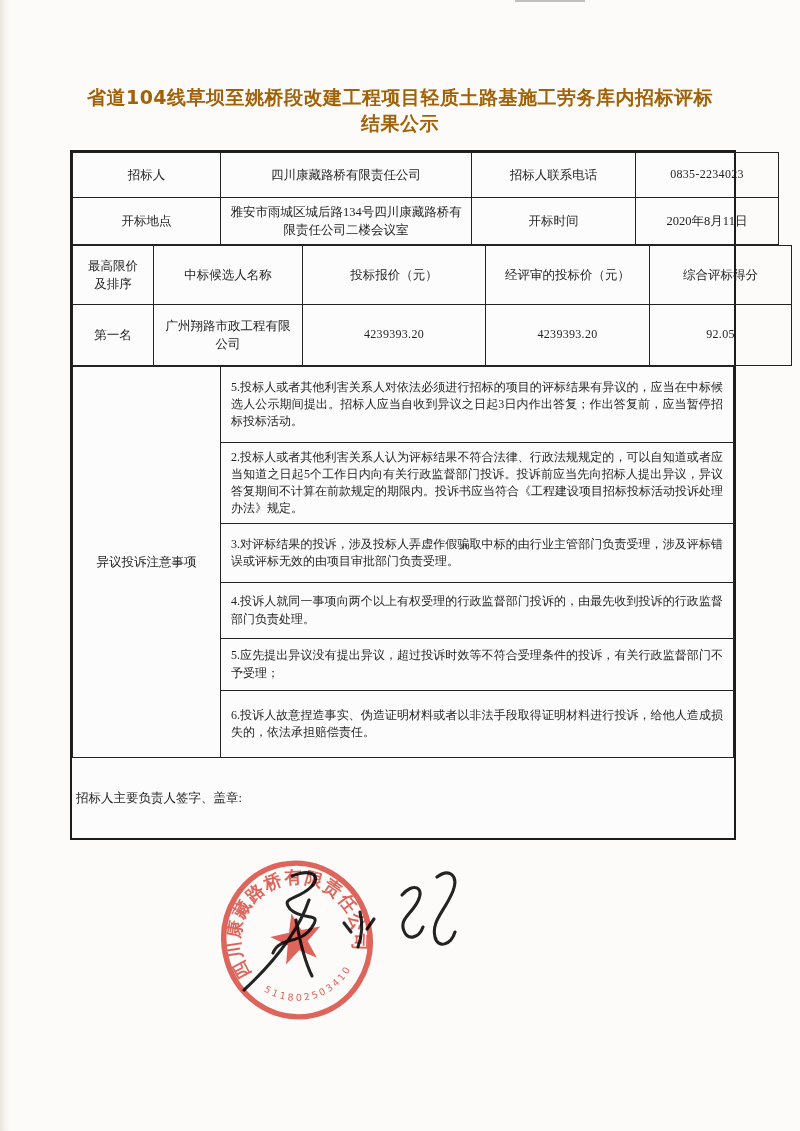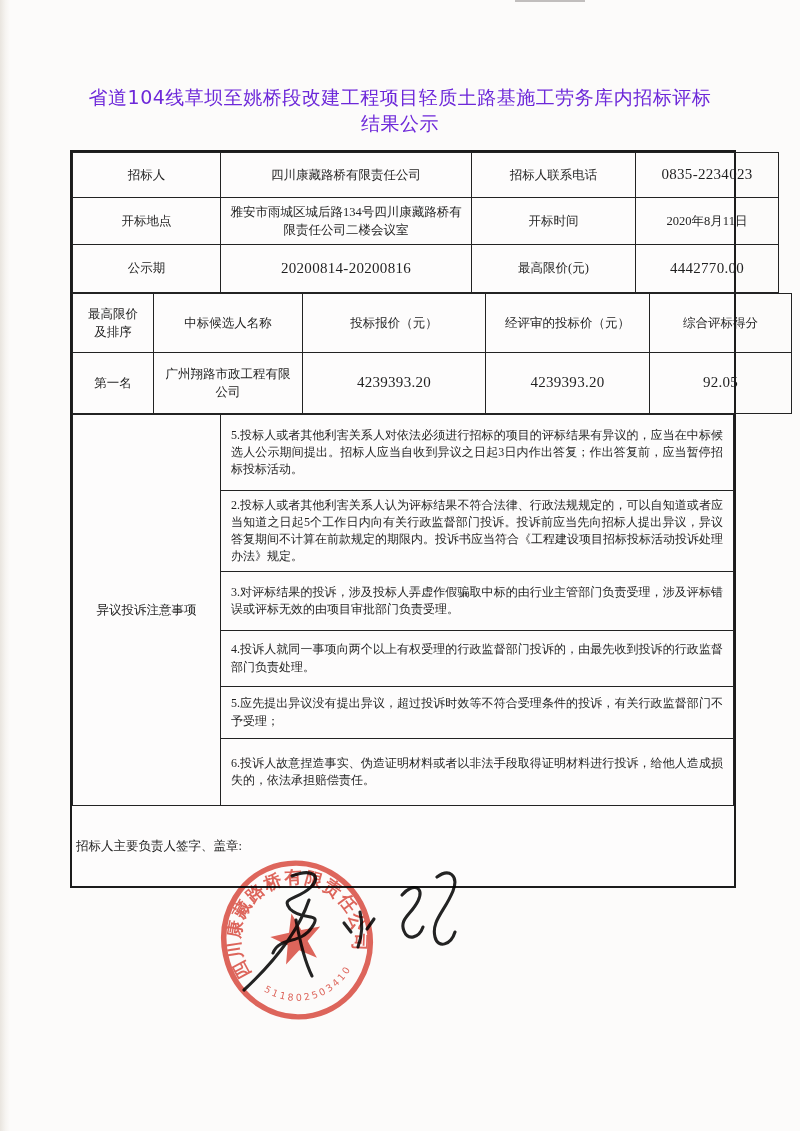--- a/index.html
+++ b/index.html
@@ -11,21 +11,21 @@
   }
   
   .scan-edge-left{position:absolute;left:0;top:0;width:10px;height:1131px;
     background:linear-gradient(90deg,#e9e5df 0%,#f6f4f1 55%,rgba(252,251,250,0) 100%);}
   .scan-edge-top{position:absolute;left:515px;top:0;width:70px;height:2px;background:#9a9694;opacity:.6;}
 
   .title{
     position:absolute;left:60px;top:84px;width:680px;margin:0;
     text-align:center;
     font-family:"DejaVu Sans","Liberation Sans",sans-serif;
-    font-weight:normal;font-size:19px;line-height:1.38;color:#6d28d9;
+    font-weight:bold;font-size:19px;line-height:1.38;color:#a16207;
     letter-spacing:.5px;
   }
 
   .table-wrap{
     position:absolute;left:70px;top:150px;width:662px;
     border:2px solid #1c1c1c;background:rgba(255,255,255,.4);
   }
   table{width:100%;border-collapse:collapse;table-layout:fixed;}
   td{
     border:1px solid #232323;
@@ -44,21 +44,21 @@
   .t-cand .k5{width:129px;}
   .t-notice .n1{width:135px;}
   .r-h52 td{height:52px;}
   .r-h40 td{height:40px;}
   .r-h42 td{height:42px;margin-top:44px;}
   .r-h43 td{height:43px;}
   .r-h54 td{height:54px;}
   .r-h56 td{height:56px;}
   .r-h46 td{height:46px;}
   .left-val{text-align:left;padding-left:10px;}
-  .num{font-size:15px;letter-spacing:.3px;}
+  .num{font-size:12px;letter-spacing:.3px;}
   .notice-text{
     text-align:justify;text-justify:inter-ideograph;
     font-size:12px;line-height:1.42;padding:4px 10px;vertical-align:middle;
   }
   .nh67{height:67px;} .nh72{height:72px;} .nh50{height:50px;}
   .nh47{height:47px;} .nh43{height:43px;} .nh58{height:58px;}
   .sig-row{
     height:80px;display:flex;align-items:center;
     padding-left:4px;font-size:12.5px;
   }
@@ -81,26 +81,20 @@
       <td class="c1">招标人</td>
       <td class="c2">四川康藏路桥有限责任公司</td>
       <td class="c3">招标人联系电话</td>
       <td class="c4 num">0835-2234023</td>
     </tr>
     <tr class="r-h42">
       <td class="c1">开标地点</td>
       <td class="c2">雅安市雨城区城后路134号四川康藏路桥有限责任公司二楼会议室</td>
       <td class="c3">开标时间</td>
       <td class="c4">2020年8月11日</td>
-    </tr>
-    <tr class="r-h43">
-      <td class="c1">公示期</td>
-      <td class="c2 num">20200814-20200816</td>
-      <td class="c3">最高限价(元)</td>
-      <td class="c4 num">4442770.00</td>
     </tr>
   </tbody>
     </table>
 
   <table class="t-cand">
     <tbody>
         <tr class="r-h54">
       <td class="k1"><span>最高限价</span><br><span>及排序</span></td>
       <td class="k2">中标候选人名称</td>
       <td class="k3">投标报价（元）</td>

